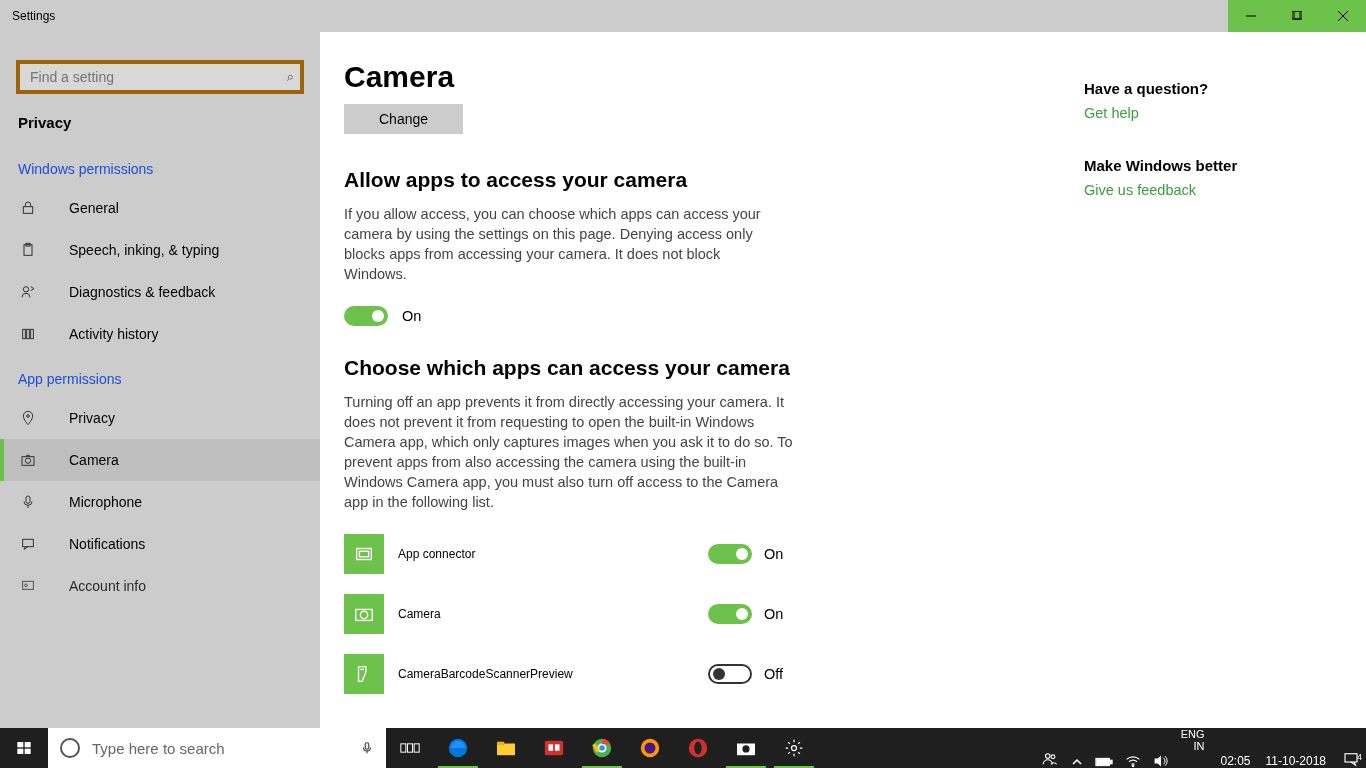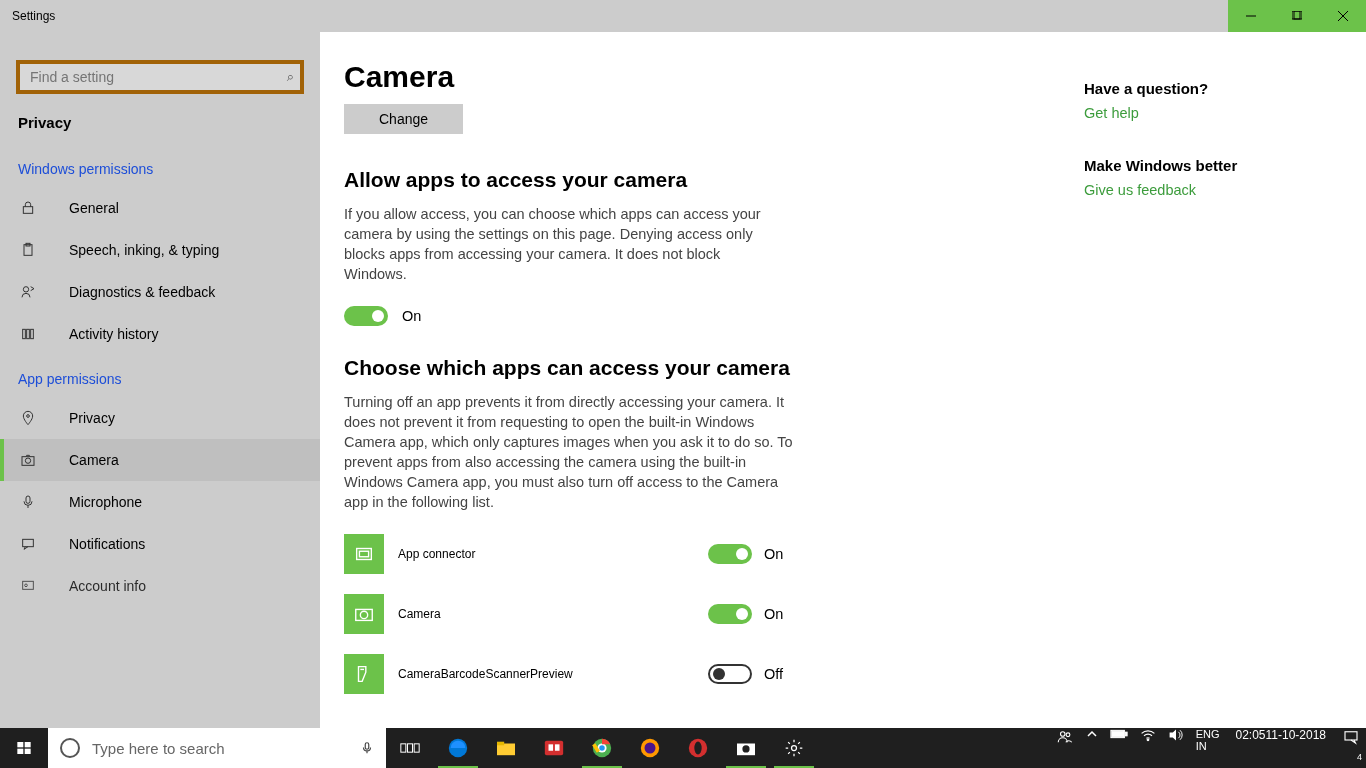--- a/index.html
+++ b/index.html
@@ -54,22 +54,22 @@
 
 .taskbar { height: 40px; background: #1f1f1f; display: flex; align-items: center; color: #fff; position: absolute; bottom: 0; left: 0; right: 0; }
 .start-btn { width: 48px; height: 40px; display: flex; align-items: center; justify-content: center; cursor: pointer; }
 .cortana { background: #fff; height: 40px; width: 338px; display: flex; align-items: center; color: #666; padding-left: 12px; font-size: 15px; position: relative; }
 .cortana .circle { width: 20px; height: 20px; border: 2px solid #555; border-radius: 50%; margin-right: 12px; }
 .cortana .mic { position: absolute; right: 12px; color: #444; }
 .task-icons { display: flex; height: 40px; }
 .task-icons .ti { width: 48px; height: 40px; display: flex; align-items: center; justify-content: center; cursor: pointer; position: relative; font-size: 18px; }
 .ti.active::after { content: ""; position: absolute; bottom: 0; left: 4px; right: 4px; height: 2px; background: #6cc24a; }
 .tray { margin-left: auto; display: flex; align-items: center; height: 40px; color: #fff; font-size: 12px; }
-.tray .tr { padding: 0 6px; display: flex; align-items: flex-start; height: 40px; cursor: pointer; }
-.tray .clock { text-align: center; line-height: 1.2; padding: 0 10px; }
+.tray .tr { padding: 0 6px; display: flex; align-items: flex-end; height: 40px; cursor: pointer; }
+.tray .clock { text-align: center; line-height: 1.2; padding: 0 10px; gap: 15px; }
 
 svg { display: block; }
 </style>
 </head>
 <body>
 
 <div class="titlebar">
   <span class="label">Settings</span>
   <div class="win-controls">
     <div>

